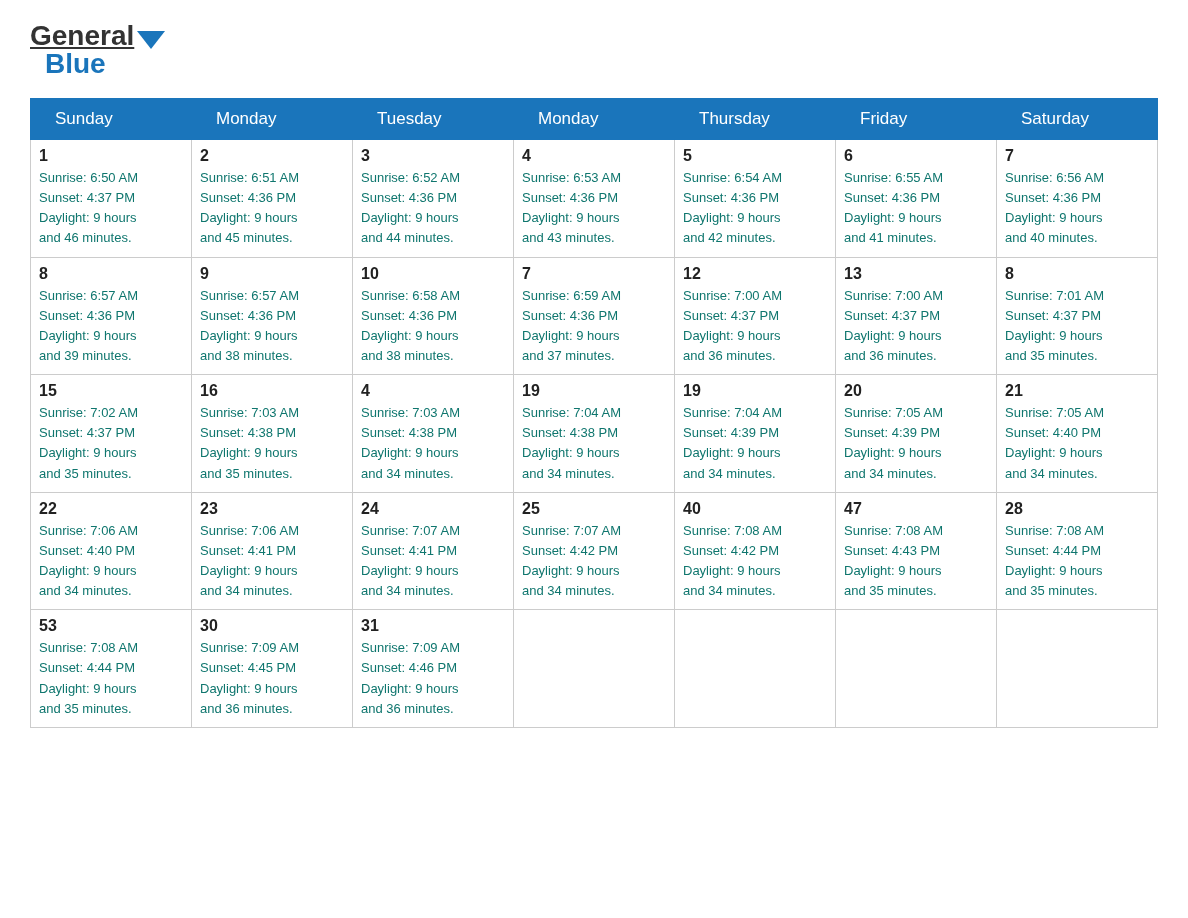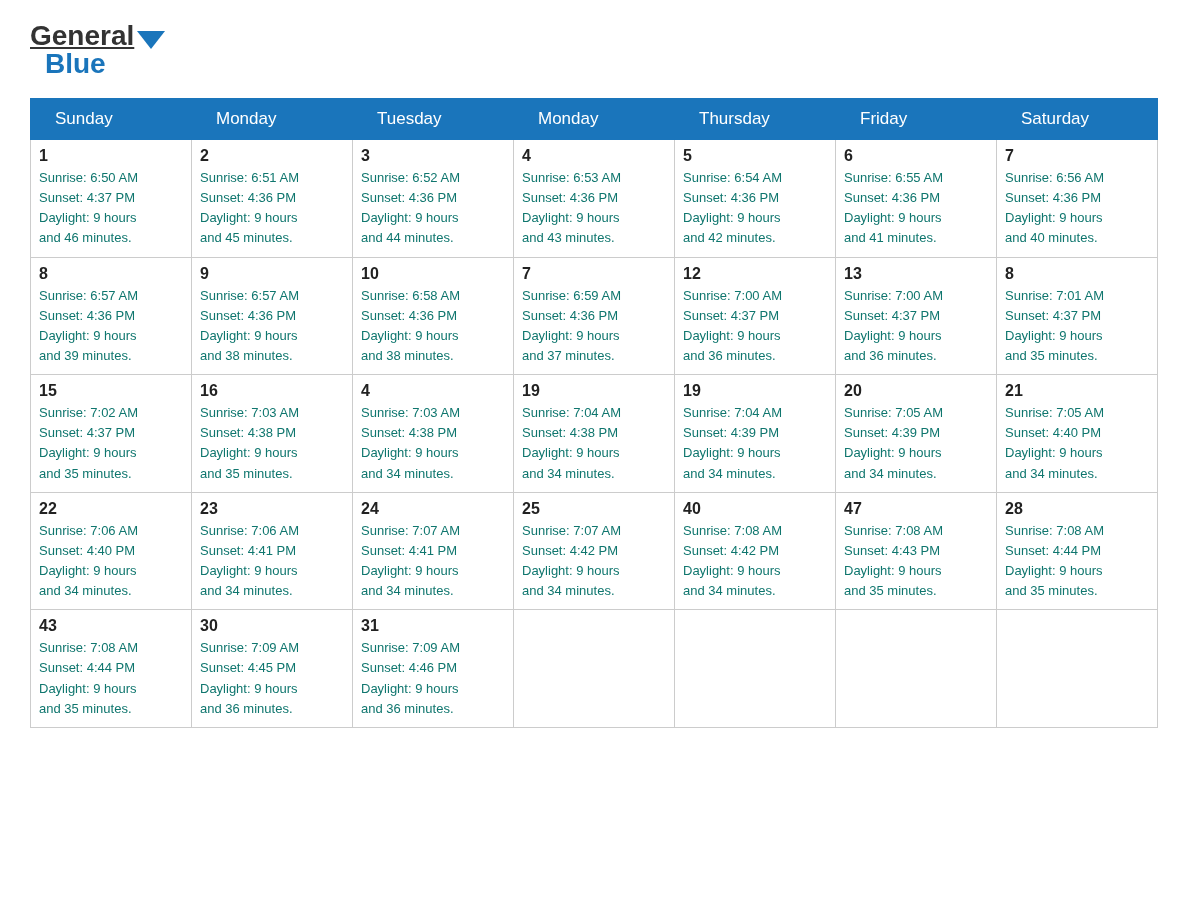--- a/index.html
+++ b/index.html
@@ -248,21 +248,21 @@
         <span class="day-number">47</span>
         <span class="day-info">Sunrise: 7:08 AM<br>Sunset: 4:43 PM<br>Daylight: 9 hours<br>and 35 minutes.</span>
       </td>
         <td>
         <span class="day-number">28</span>
         <span class="day-info">Sunrise: 7:08 AM<br>Sunset: 4:44 PM<br>Daylight: 9 hours<br>and 35 minutes.</span>
       </td>
       </tr>
       <tr class="row-divider">
         <td>
-        <span class="day-number">43</span>
+        <span class="day-number">53</span>
         <span class="day-info">Sunrise: 7:08 AM<br>Sunset: 4:44 PM<br>Daylight: 9 hours<br>and 35 minutes.</span>
       </td>
         <td>
         <span class="day-number">30</span>
         <span class="day-info">Sunrise: 7:09 AM<br>Sunset: 4:45 PM<br>Daylight: 9 hours<br>and 36 minutes.</span>
       </td>
         <td>
         <span class="day-number">31</span>
         <span class="day-info">Sunrise: 7:09 AM<br>Sunset: 4:46 PM<br>Daylight: 9 hours<br>and 36 minutes.</span>
       </td>

